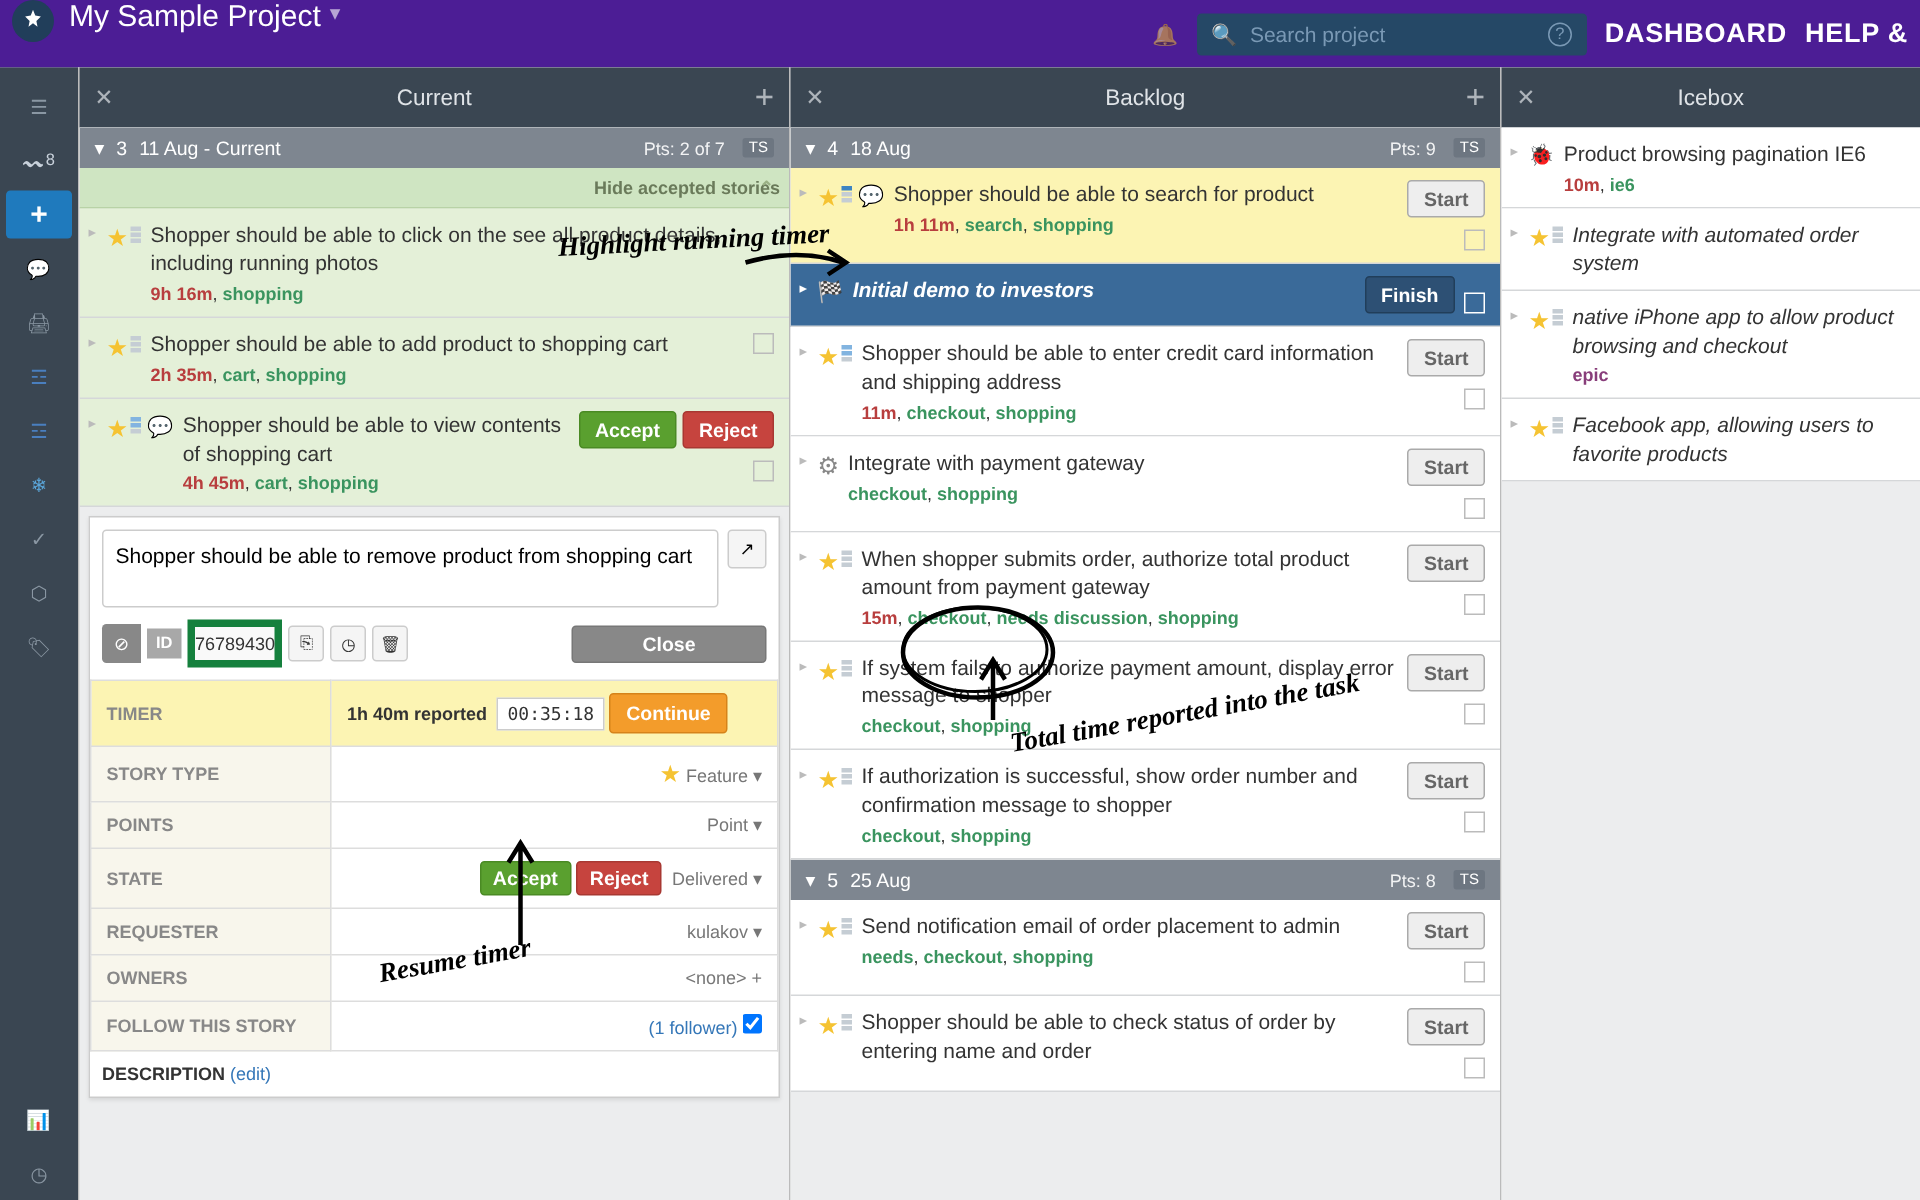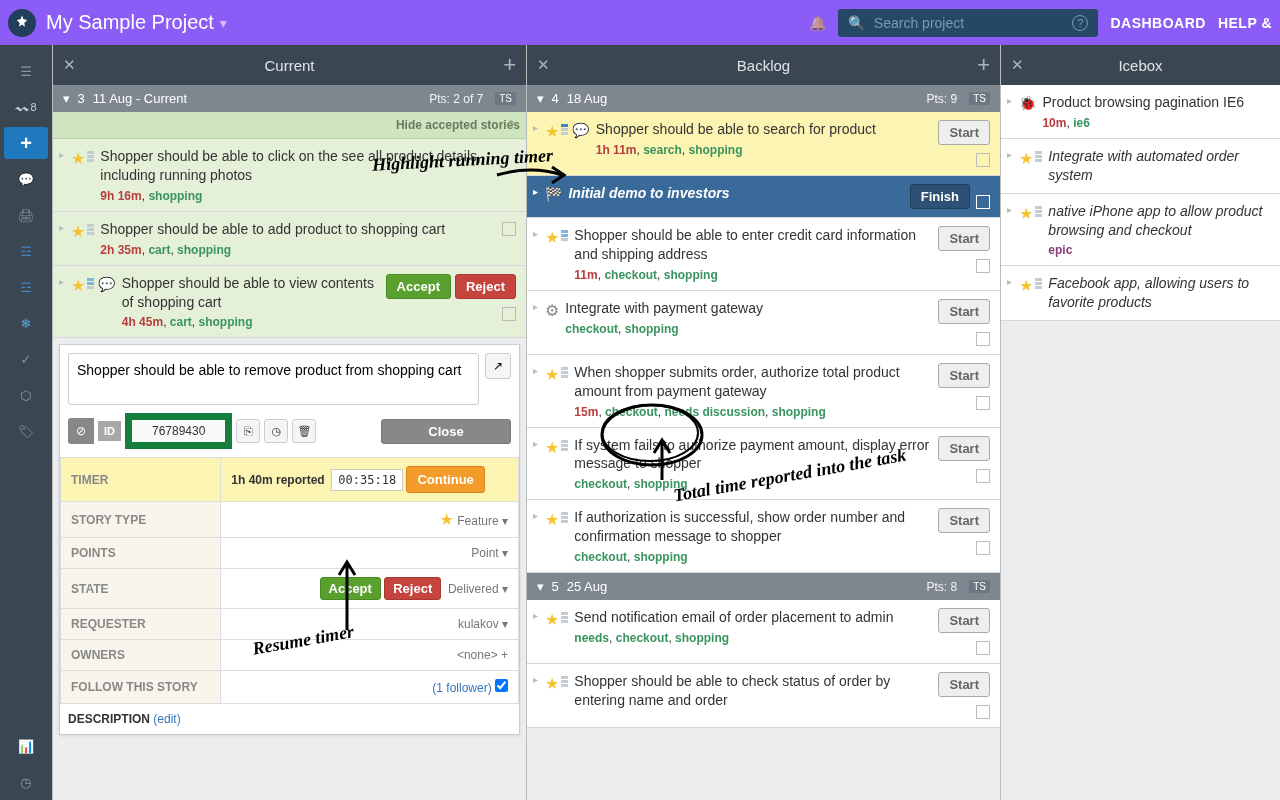--- a/index.html
+++ b/index.html
@@ -1,28 +1,28 @@
 <!DOCTYPE html>
 <html><head>
 <meta charset="utf-8">
 <style>
 *{box-sizing:border-box;margin:0;padding:0;font-family:-apple-system,BlinkMacSystemFont,"Helvetica Neue",Arial,sans-serif}
 body{background:#ced5dc;font-size:14px;color:#333;overflow:hidden}
-.header{height:45px;background:#8b5cf6;display:flex;align-items:center;padding:0 8px;color:#fff}
+.header{height:45px;background:#4c1d95;display:flex;padding:0 8px;color:#fff}
 .logo{width:28px;height:28px;border-radius:50%;background:#213e5a;display:flex;align-items:center;justify-content:center;margin-right:10px}
 .logo svg{width:18px;height:18px}
 .project-title{font-size:20px;font-weight:400;color:#fff}
 .chev-down{margin-left:6px;opacity:.6}
 .header-right{margin-left:auto;display:flex;align-items:center;gap:12px}
 .bell{opacity:.5}
 .search-box{background:#254866;border-radius:3px;padding:6px 10px;display:flex;align-items:center;width:260px;gap:8px}
 .search-box input{background:transparent;border:0;color:#a4bbd0;outline:0;flex:1;font-size:14px}
 .search-box input::placeholder{color:#7a99b5}
 .search-q{color:#7a99b5;border:1px solid #7a99b5;border-radius:50%;width:16px;height:16px;font-size:11px;text-align:center;line-height:14px}
-.hdr-link{color:#fff;font-weight:700;font-size:14px;letter-spacing:.5px}
+.hdr-link{color:#fff;font-weight:700;font-size:18px;letter-spacing:.5px}
 .main{display:flex;height:755px}
 .sidebar{width:52px;background:#3a4652;display:flex;flex-direction:column;align-items:center;padding-top:8px;gap:0}
 .side-btn{width:44px;height:32px;display:flex;align-items:center;justify-content:center;color:#8a97a3;cursor:pointer;margin:2px 0;border-radius:3px;font-size:13px}
 .side-btn.active{background:#1f7abd;color:#fff}
 .side-btn.badge{color:#c8d1db}
 .panel{background:#ecedee;display:flex;flex-direction:column;border-left:1px solid #bbb}
 .panel1{width:474px}
 .panel2{width:474px}
 .panel3{flex:1}
 .panel-hdr{height:40px;background:#3a4652;color:#dfe3e7;display:flex;align-items:center;padding:0 10px;font-size:15px}
@@ -68,21 +68,21 @@
 .chk{width:14px;height:14px;border:1px solid #bbb;margin-top:2px}
 .flag{color:#333;font-size:14px}
 .gear{color:#888;font-size:16px}
 .detail-card{background:#fff;margin:6px;border:1px solid #ccc;box-shadow:0 1px 3px rgba(0,0,0,.1)}
 .detail-title-row{padding:8px;display:flex;gap:6px}
 .detail-title-row textarea{flex:1;border:1px solid #ccc;border-radius:3px;padding:8px;font-size:14px;resize:none;height:52px;font-family:inherit}
 .expand-btn{width:26px;height:26px;border:1px solid #ccc;border-radius:3px;background:#f5f5f5;font-size:12px}
 .id-row{padding:0 8px 8px;display:flex;gap:4px;align-items:center}
 .id-row .eye{width:26px;height:26px;background:#888;color:#fff;border-radius:3px 0 0 3px;display:flex;align-items:center;justify-content:center;font-size:12px}
 .id-row .id-label{background:#a8a8a8;color:#fff;padding:4px 6px;font-size:11px;font-weight:700}
-.id-row .id-val{border:7px solid #15803d;padding:4px 20px;font-size:12px;background:#f9f9f9}
+.id-row .id-val{border:5px solid #15803d;padding:4px 0;font-size:12px;background:#f9f9f9}
 .id-row .icon-btn{width:24px;height:24px;border:1px solid #ccc;border-radius:3px;background:#f5f5f5;font-size:11px;display:flex;align-items:center;justify-content:center}
 .detail-table{width:100%;border-collapse:collapse}
 .detail-table td{border:1px solid #ddd;padding:8px 10px;font-size:12px;vertical-align:middle}
 .detail-table td:first-child{background:#f8f6ec;color:#888;font-weight:700;width:35%}
 .detail-table td.timer-row{background:#fcf4b3}
 .detail-right{text-align:right;color:#777}
 .timer-val{border:1px solid #ccc;padding:3px 6px;background:#fff;font-family:monospace;font-size:12px}
 .updated{text-align:center;font-style:italic;color:#999;padding:10px;font-size:12px}
 .desc-hdr{padding:8px;font-weight:700;font-size:12px}
 .desc-hdr a{color:#3577b8;font-weight:400;font-size:12px}

